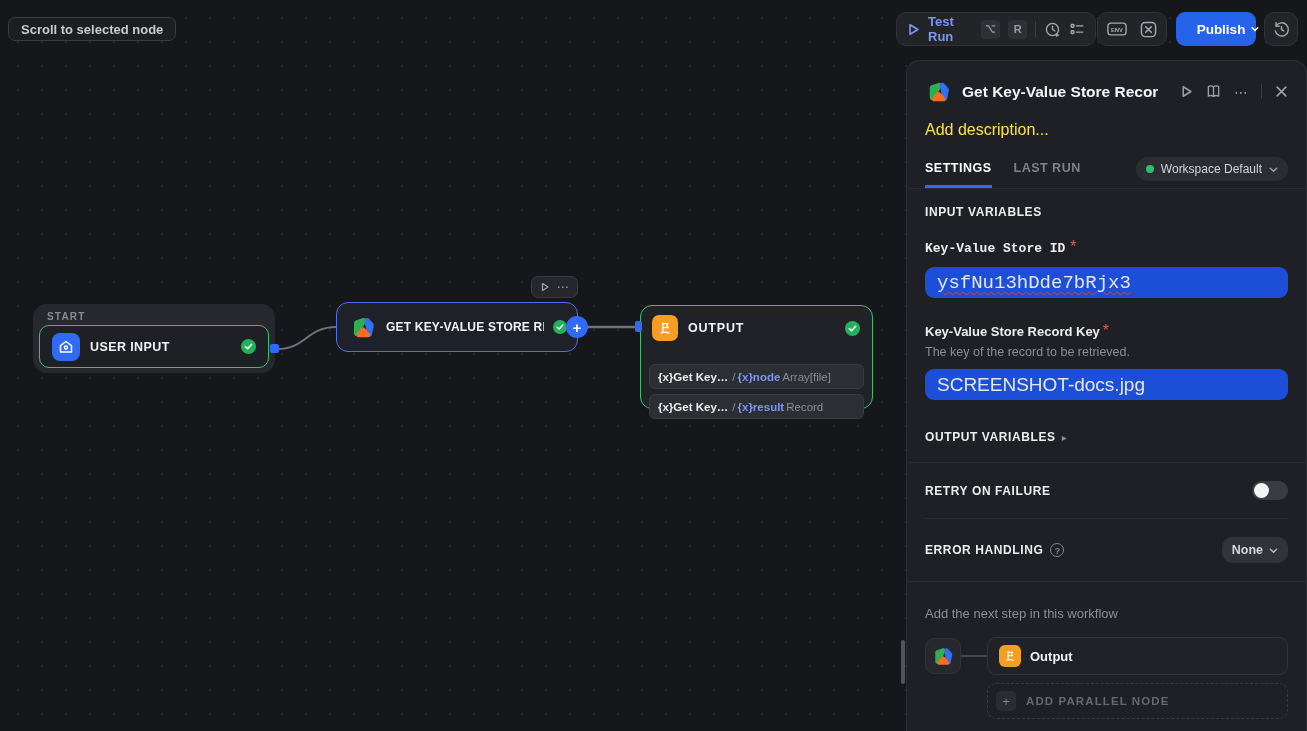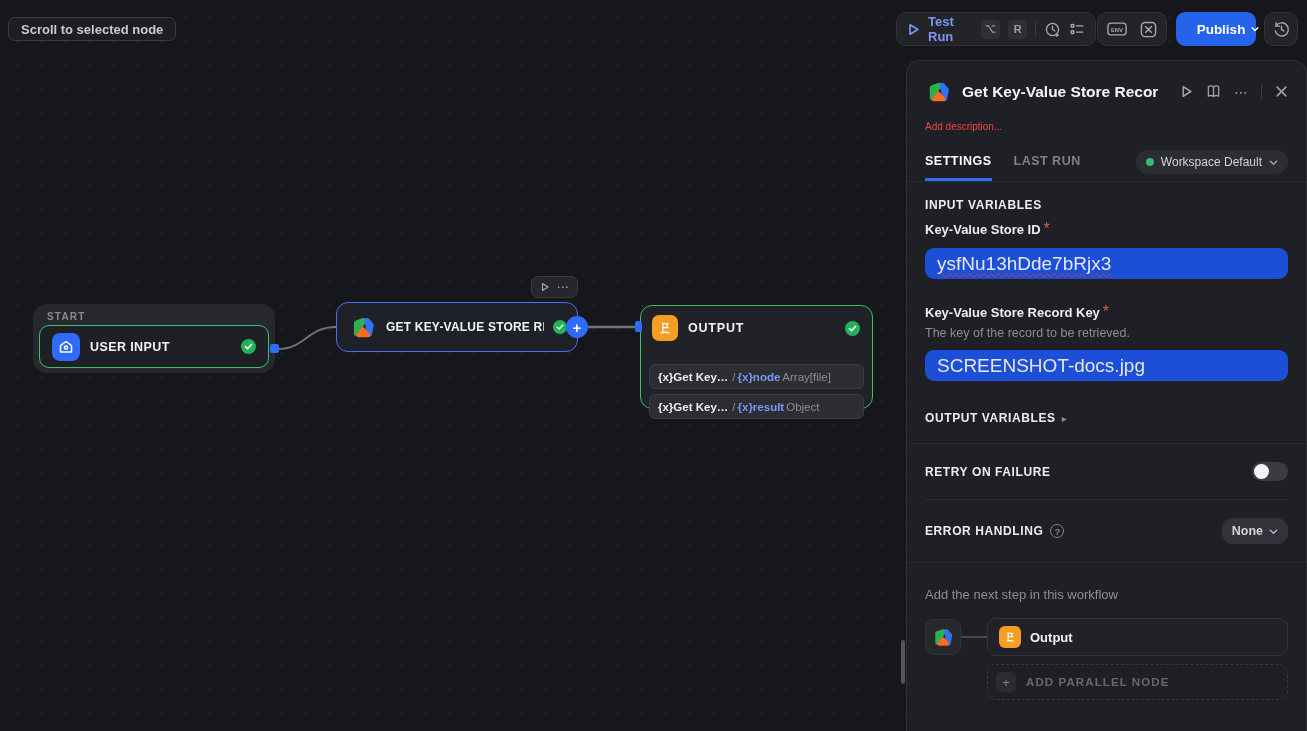--- a/index.html
+++ b/index.html
@@ -108,21 +108,21 @@
   
   .panel {
     position:absolute; left:906px; top:60px; width:401px; height:671px;
     background:#1f2026; border:1px solid #2e2f35; border-bottom:none; border-radius:14px 14px 0 0;
   }
   .panel-head { display:flex; align-items:center; gap:10px; padding:17px 18px 0 18px; }
   .panel-title { font-size:15.5px; font-weight:700; color:#f5f6f8; white-space:nowrap; overflow:hidden; width:196px; flex:none; }
   .head-icons { display:flex; align-items:center; gap:13px; margin-left:auto; color:#9fa0a6; }
   .head-icons .hic { cursor:pointer; display:flex; }
   .v-sep { width:1px; height:15px; background:#3a3b40; }
-  .desc-placeholder { padding:16px 28px 0 18px; font-size:10px; color:#ef4444; cursor:text; }
+  .desc-placeholder { padding:16px 28px 0 18px; font-size:16px; color:#fde047; cursor:text; }
 
   .tabs-row { display:flex; align-items:flex-end; padding:18px 18px 0 18px; position:relative; }
   .tab { font-size:12.5px; font-weight:700; letter-spacing:.5px; padding-bottom:10px; cursor:pointer; }
   .tab.active { color:#fff; border-bottom:3px solid #2f6bf6; }
   .tab.inactive { color:#808188; margin-left:22px; border-bottom:3px solid transparent; }
   .ws-pill {
     margin-left:auto; margin-bottom:7px; height:24px; padding:0 10px; border-radius:12px;
     background:#2c2d33; display:flex; align-items:center; gap:7px; font-size:12px; color:#d3d4d8; cursor:pointer;
   }
   .ws-dot { width:8px; height:8px; border-radius:50%; background:#2fbf71; }
@@ -173,21 +173,21 @@
     display:flex; align-items:center; gap:10px; padding:0 8px; cursor:pointer;
   }
   .plus-tile {
     width:20px; height:20px; border-radius:5px; background:#2b2c31; color:#84858b;
     font-size:13px; display:flex; align-items:center; justify-content:center;
   }
   .add-parallel-label { font-size:11.5px; font-weight:700; letter-spacing:1.1px; color:#67686e; }
 
   .scroll-thumb { position:absolute; left:901px; top:640px; width:4px; height:44px; border-radius:2px; background:#53545a; }
 
-  .mt16 { margin-top:16px; } .mt22 { margin-top:8px; } .mt24 { margin-top:24px; }
+  .mt16 { margin-top:16px; } .mt22 { margin-top:20px;font-family:Liberation Mono, monospace; } .mt24 { margin-top:24px; }
   .mt30 { margin-top:30px; } .pt18 { padding-top:18px; } .pb18 { padding-bottom:18px; }
 </style>
 </head>
 <body>
 
 <div class="canvas">
 
   <button class="scroll-btn">Scroll to selected node</button>
 
   <svg class="edges" width="1307" height="731">
@@ -263,21 +263,21 @@
       <div class="out-row">
         <span class="seg-src">{x}Get Key…</span>
         <span class="seg-slash">/</span>
         <span class="seg-var">{x}node</span>
         <span class="seg-type">Array[file]</span>
       </div>
       <div class="out-row">
         <span class="seg-src">{x}Get Key…</span>
         <span class="seg-slash">/</span>
         <span class="seg-var">{x}result</span>
-        <span class="seg-type">Object</span>
+        <span class="seg-type">Record</span>
       </div>
     </div>
   </div>
 </div>
 
 <div class="tb-group" style="left:896px; width:200px;">
   <span class="tb-icon">
     <svg width="13" height="13" viewBox="0 0 12 12" fill="none" stroke="#7b96f5" stroke-width="1.5" stroke-linejoin="round">
         <path d="M2.8 1.6 L10 6 L2.8 10.4 Z"></path>
       </svg>

